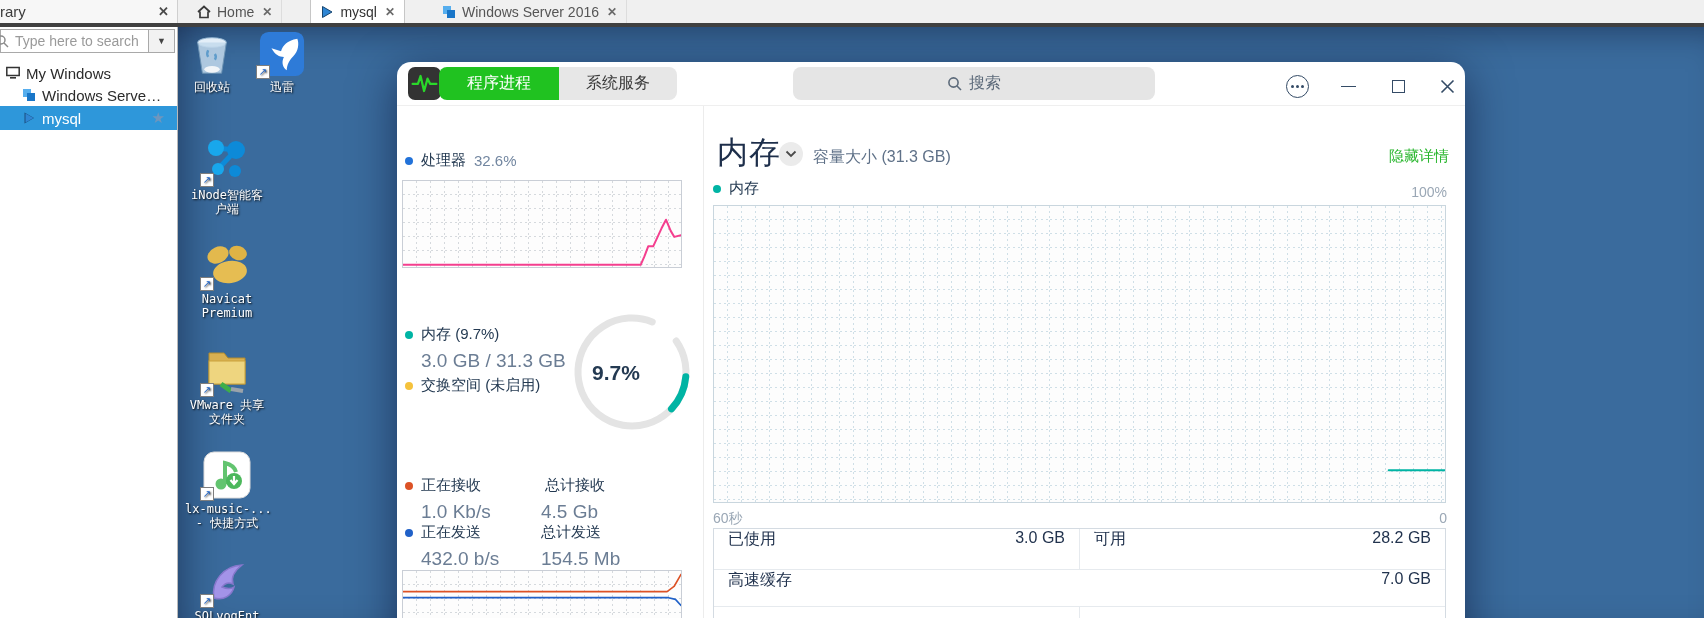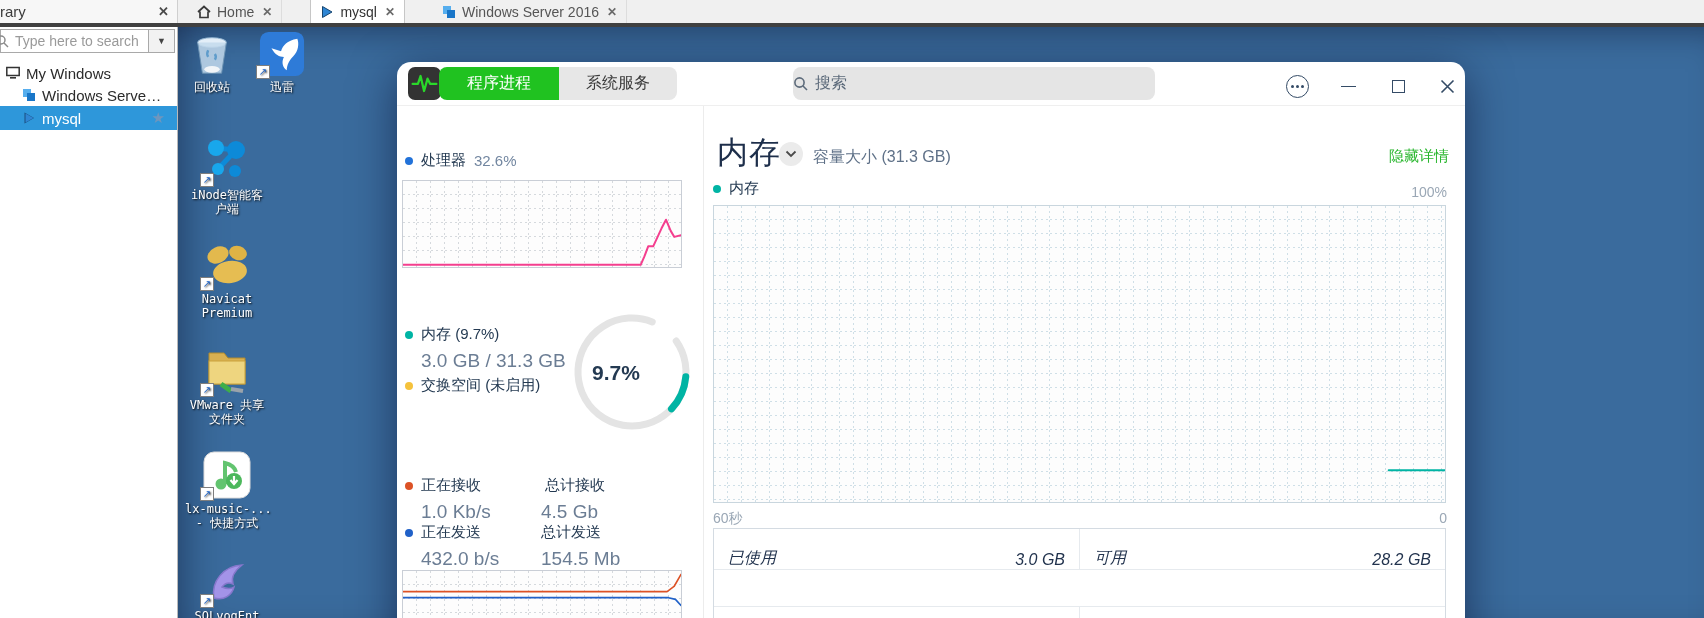--- a/index.html
+++ b/index.html
@@ -39,21 +39,21 @@
   .di .lbl { margin-top:3px; white-space:nowrap; }
   .sc { position:absolute; left:-3px; bottom:-2px; width:14px; height:14px; background:#fff; border:1px solid #7e7e7e; display:flex; align-items:center; justify-content:center; font-size:10px; color:#1b62c8; font-family:"DejaVu Sans",sans-serif; line-height:1; }
 
   
   .monitor { position:absolute; left:219px; top:35px; width:1068px; height:640px; background:#fff; border-radius:14px 14px 0 0; box-shadow:0 10px 45px rgba(0,0,30,.5); }
   .m-header { position:absolute; left:0; top:0; right:0; height:44px; border-bottom:1px solid #efefef; border-radius:14px 14px 0 0; }
   .m-appicon { position:absolute; left:11px; top:5px; width:33px; height:33px; border-radius:7px; background:#333; display:flex; align-items:center; justify-content:center; }
   .m-seg { position:absolute; left:42px; top:5px; height:33px; display:flex; border-radius:8px; overflow:hidden; font-size:16px; }
   .seg-a { width:120px; background:#20c220; color:#fff; display:flex; align-items:center; justify-content:center; }
   .seg-b { width:118px; background:#e7e7e7; color:#3a3a3a; display:flex; align-items:center; justify-content:center; }
-  .m-search { position:absolute; left:396px; top:5px; width:362px; height:33px; background:#e5e5e5; border-radius:8px; display:flex; align-items:center; justify-content:flex-start; gap:7px; color:#5c6a7a; font-size:16px; }
+  .m-search { position:absolute; left:396px; top:5px; width:362px; height:33px; background:#e5e5e5; border-radius:8px; display:flex; align-items:center; justify-content:center; gap:7px; color:#5c6a7a; font-size:16px; }
   .ctrl { position:absolute; top:9px; width:30px; height:30px; display:flex; align-items:center; justify-content:center; color:#344b66; }
   .ell-circle { width:23px; height:23px; border:1.6px solid #344b66; border-radius:50%; display:flex; align-items:center; justify-content:center; gap:2px; }
   .ell-circle i { width:3px; height:3px; border-radius:50%; background:#344b66; }
   .min-glyph { width:15px; border-top:1.7px solid #344b66; }
   .max-glyph { width:13px; height:13px; border:1.6px solid #344b66; }
 
   .m-left { position:absolute; left:0; top:44px; width:307px; bottom:0; border-right:1px solid #ececec; }
   .m-right { position:absolute; left:308px; top:44px; right:0; bottom:0; }
 
   .sec-row { position:absolute; display:flex; align-items:center; gap:8px; font-size:15px; color:#243a52; white-space:nowrap; }
@@ -69,21 +69,21 @@
   
   .r-title { position:absolute; left:12px; top:26px; font-size:31px; color:#1d2e4a; letter-spacing:1px; }
   .chev-btn { position:absolute; left:74px; top:36px; width:24px; height:24px; border-radius:50%; background:#ebebeb; display:flex; align-items:center; justify-content:center; }
   .r-cap { position:absolute; left:108px; top:41px; font-size:16px; color:#5f7188; }
   .r-hide { position:absolute; right:16px; top:41px; font-size:15px; color:#28b62d; }
   .r-legend { left:8px; top:73px; }
   .axis { position:absolute; font-size:14px; color:#9aa7b5; }
   .mtable { position:absolute; left:8px; top:422px; width:733px; border:1px solid #d4dbe2; font-size:16px; color:#22334e; background:#fff; }
   .mrow { display:flex; height:37px; border-top:1px solid #e6eaee; }
   .mrow:first-child { border-top:none; height:40px; }
-  .mcell { flex:1; display:flex; justify-content:space-between; align-items:flex-end; padding:0 14px;font-style:italic; }
+  .mcell { flex:1; display:flex; justify-content:space-between; align-items:flex-start; padding:0 14px; }
   .mcell + .mcell { border-left:1px solid #e6eaee; }
 
   .ring-wrap { position:absolute; left:173px; top:204px; width:124px; height:124px; }
 </style>
 </head>
 <body>
 
 <div class="topbar">
   <div class="lib-header">
     <span class="lib-title">rary</span>
@@ -394,20 +394,24 @@
           <div class="mcell">
               <span>已使用</span>
               <span>3.0 GB</span>
             </div>
           <div class="mcell">
               <span>可用</span>
               <span>28.2 GB</span>
             </div>
         </div>
         <div class="mrow">
+          <div class="mcell">
+              <span>高速缓存</span>
+              <span>7.0 GB</span>
+            </div>
         </div>
         <div class="mrow">
           <div class="mcell">
               <span></span>
               <span></span>
             </div>
           <div class="mcell">
               <span></span>
               <span></span>
             </div>

